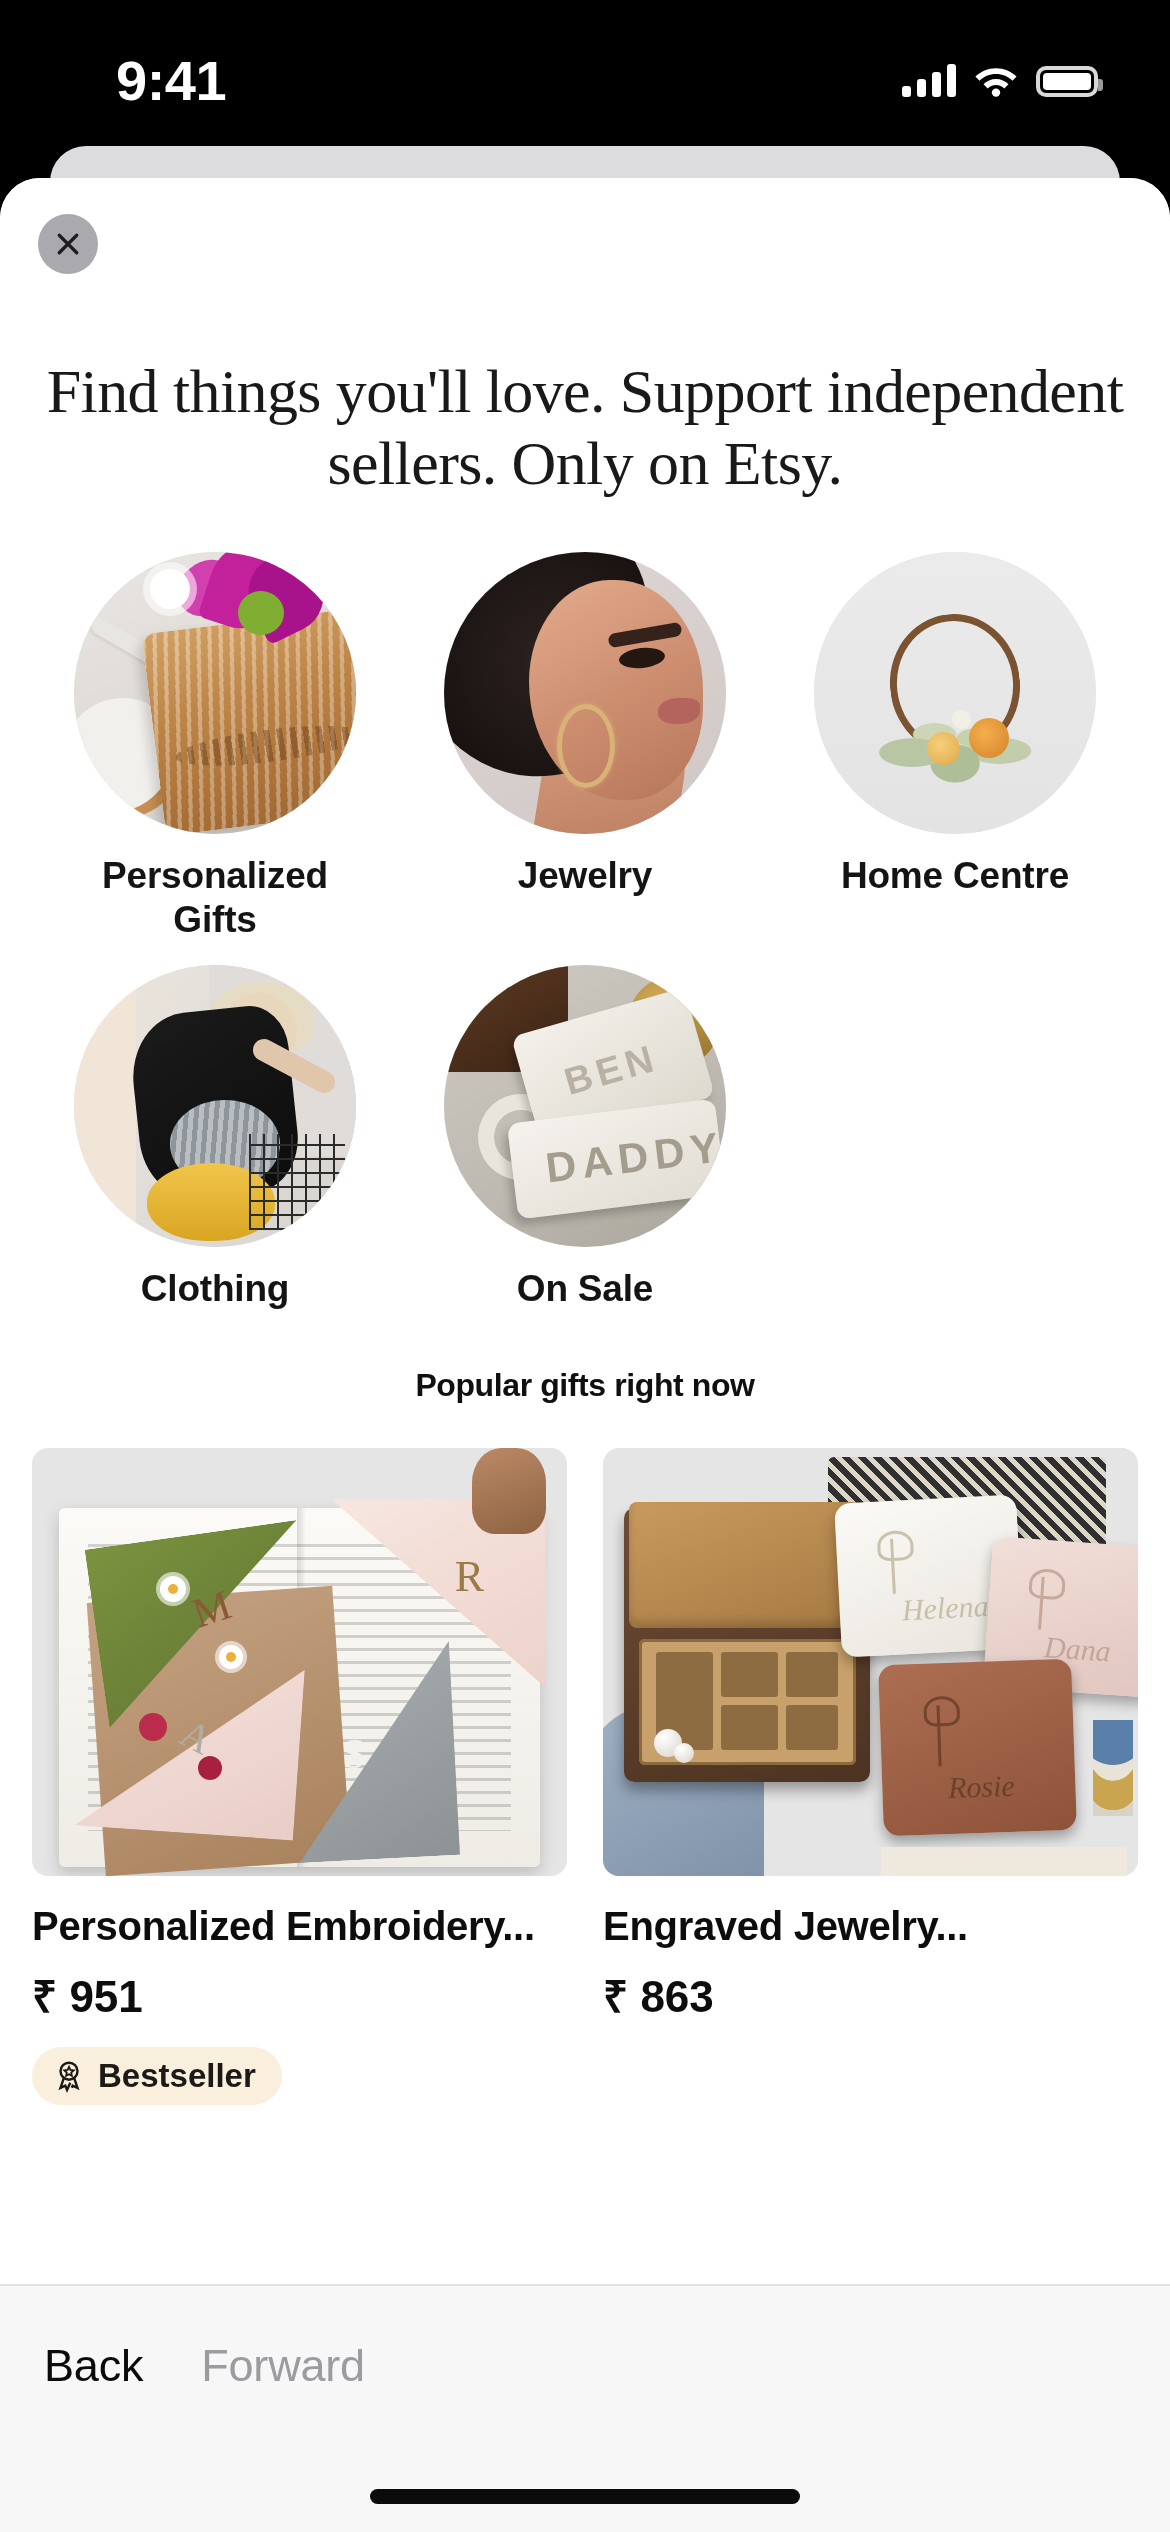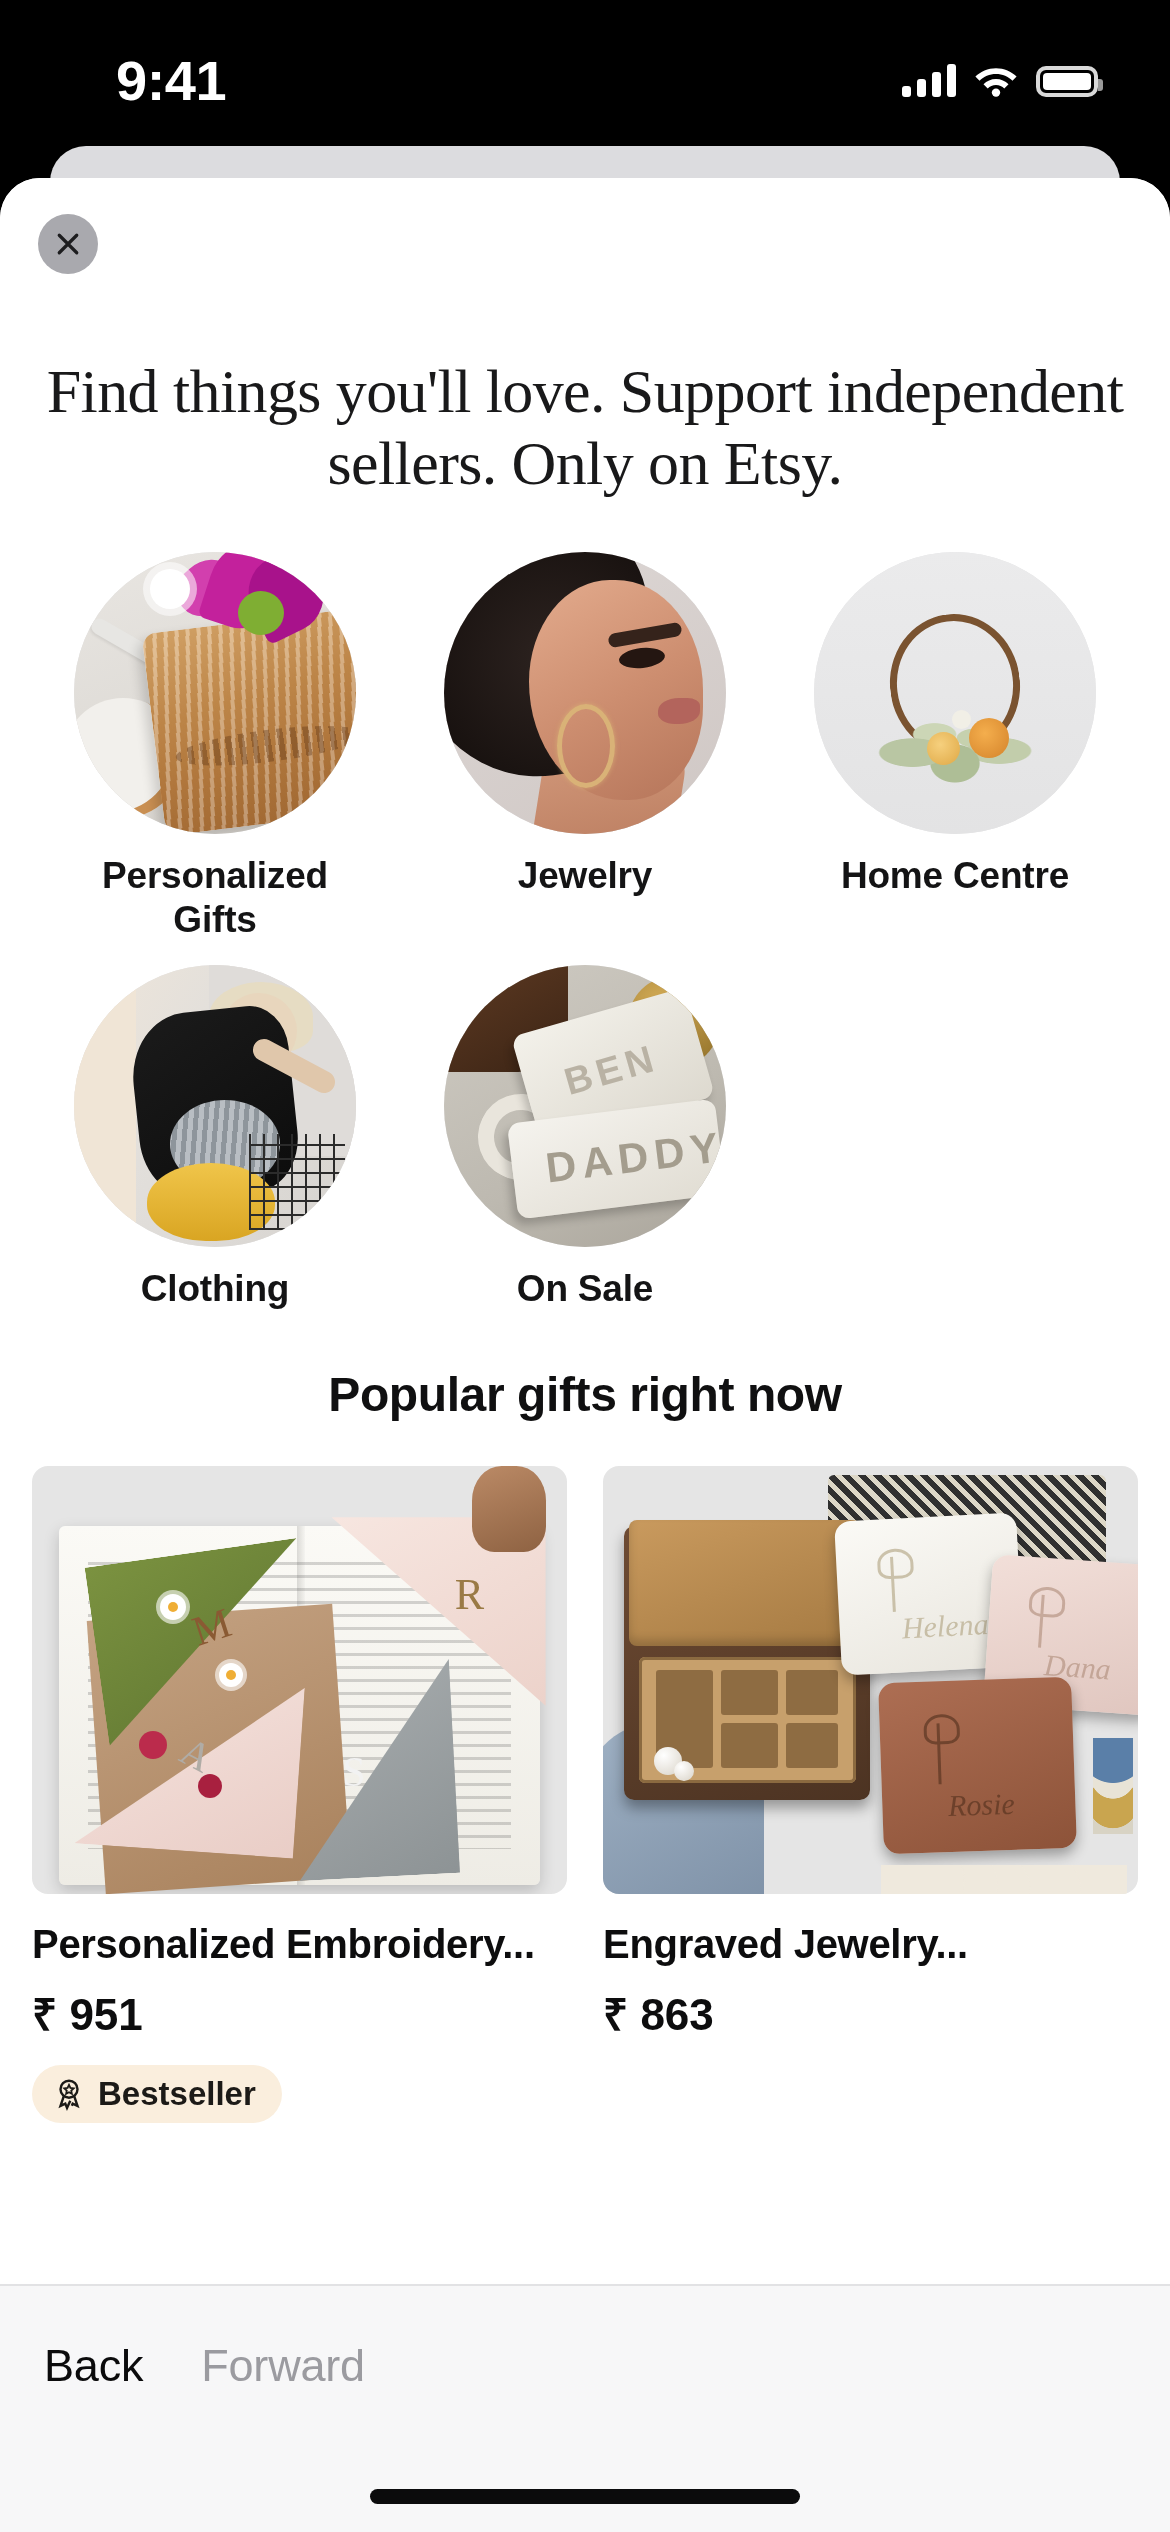--- a/index.html
+++ b/index.html
@@ -261,21 +261,21 @@
   }
   .art-sale .tileB span{
     position:absolute; left:16%; top:26%; font-size:42px; font-weight:800;
     color:#a49d8e; letter-spacing:6px; font-family:"Liberation Sans", sans-serif;
   }
   .art-sale .hook{ position:absolute; left:12%; top:46%; width:86px; height:86px; border:16px solid #e9e5dc; border-radius:50%; border-right-color:transparent; transform:rotate(26deg);}
 
   
   .section-title {
     margin:56px 0 0 0; text-align:center;
-    font-size:48px; font-weight:700; color:#101011; letter-spacing:-0.4px;
+    font-size:32px; font-weight:700; color:#101011; letter-spacing:-0.4px;
   }
 
   
   .prod-grid {
     margin:44px 32px 0 32px;
     display:grid; grid-template-columns:1fr 1fr; column-gap:36px;
   }
   .prod { cursor:pointer; }
   .prod-img {
     width:100%; height:428px; border-radius:16px; overflow:hidden;

